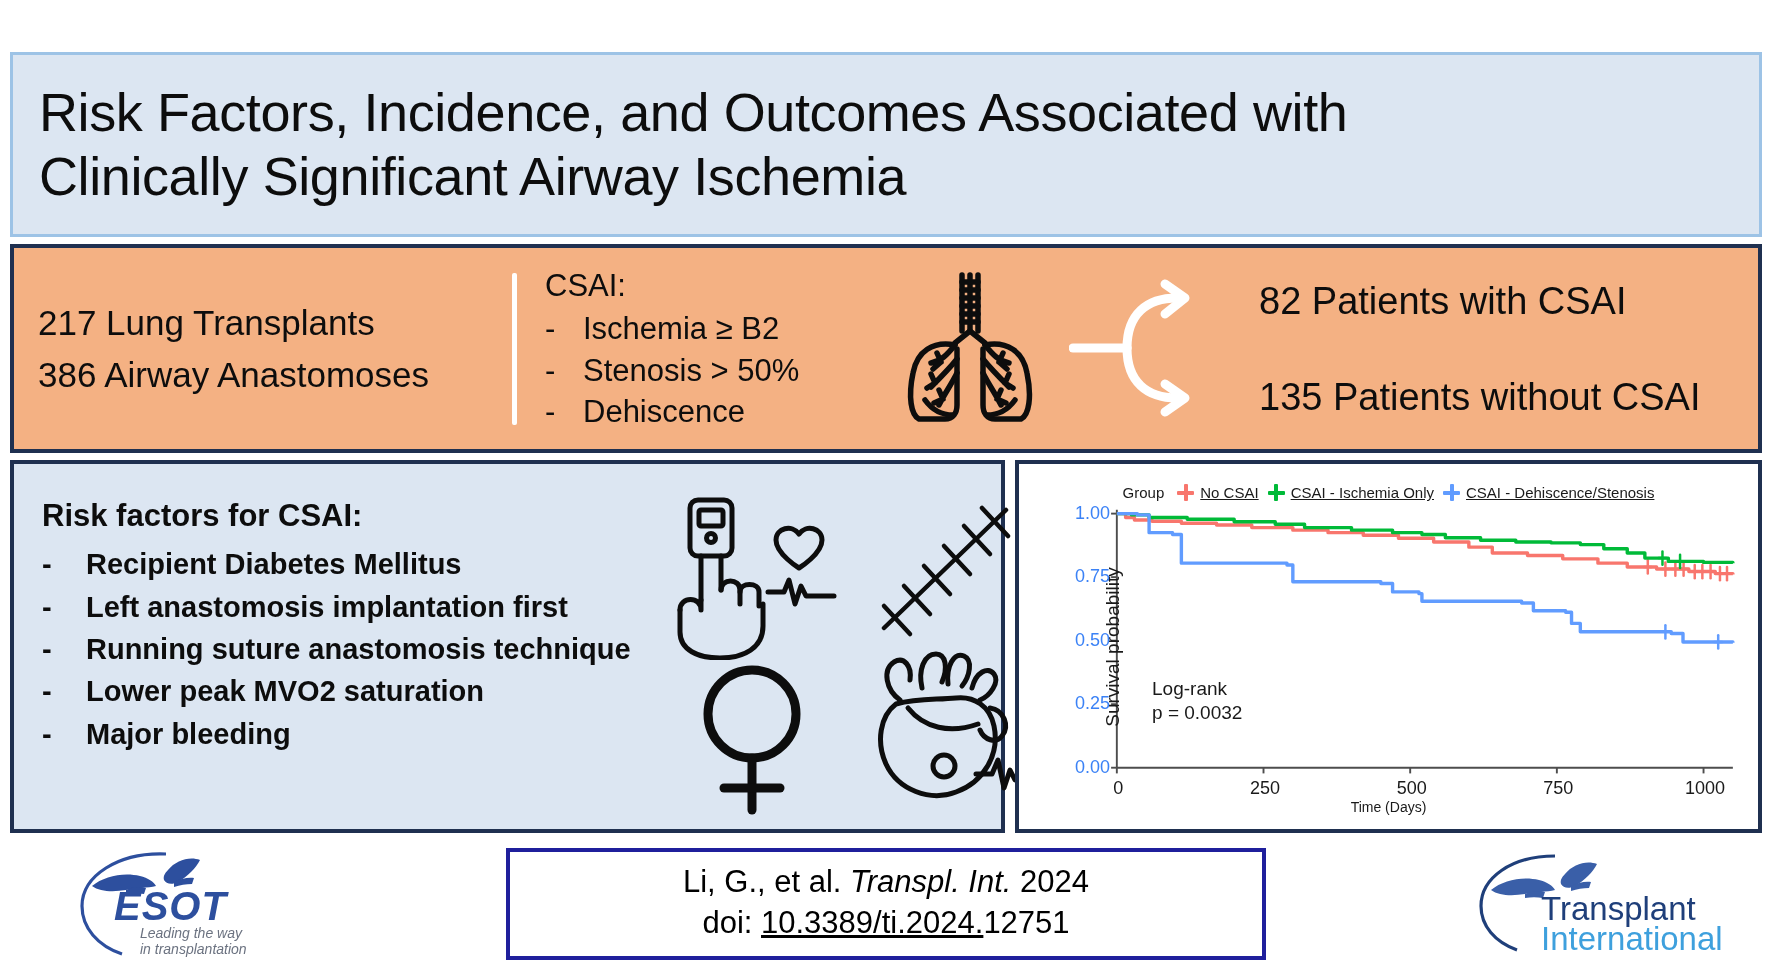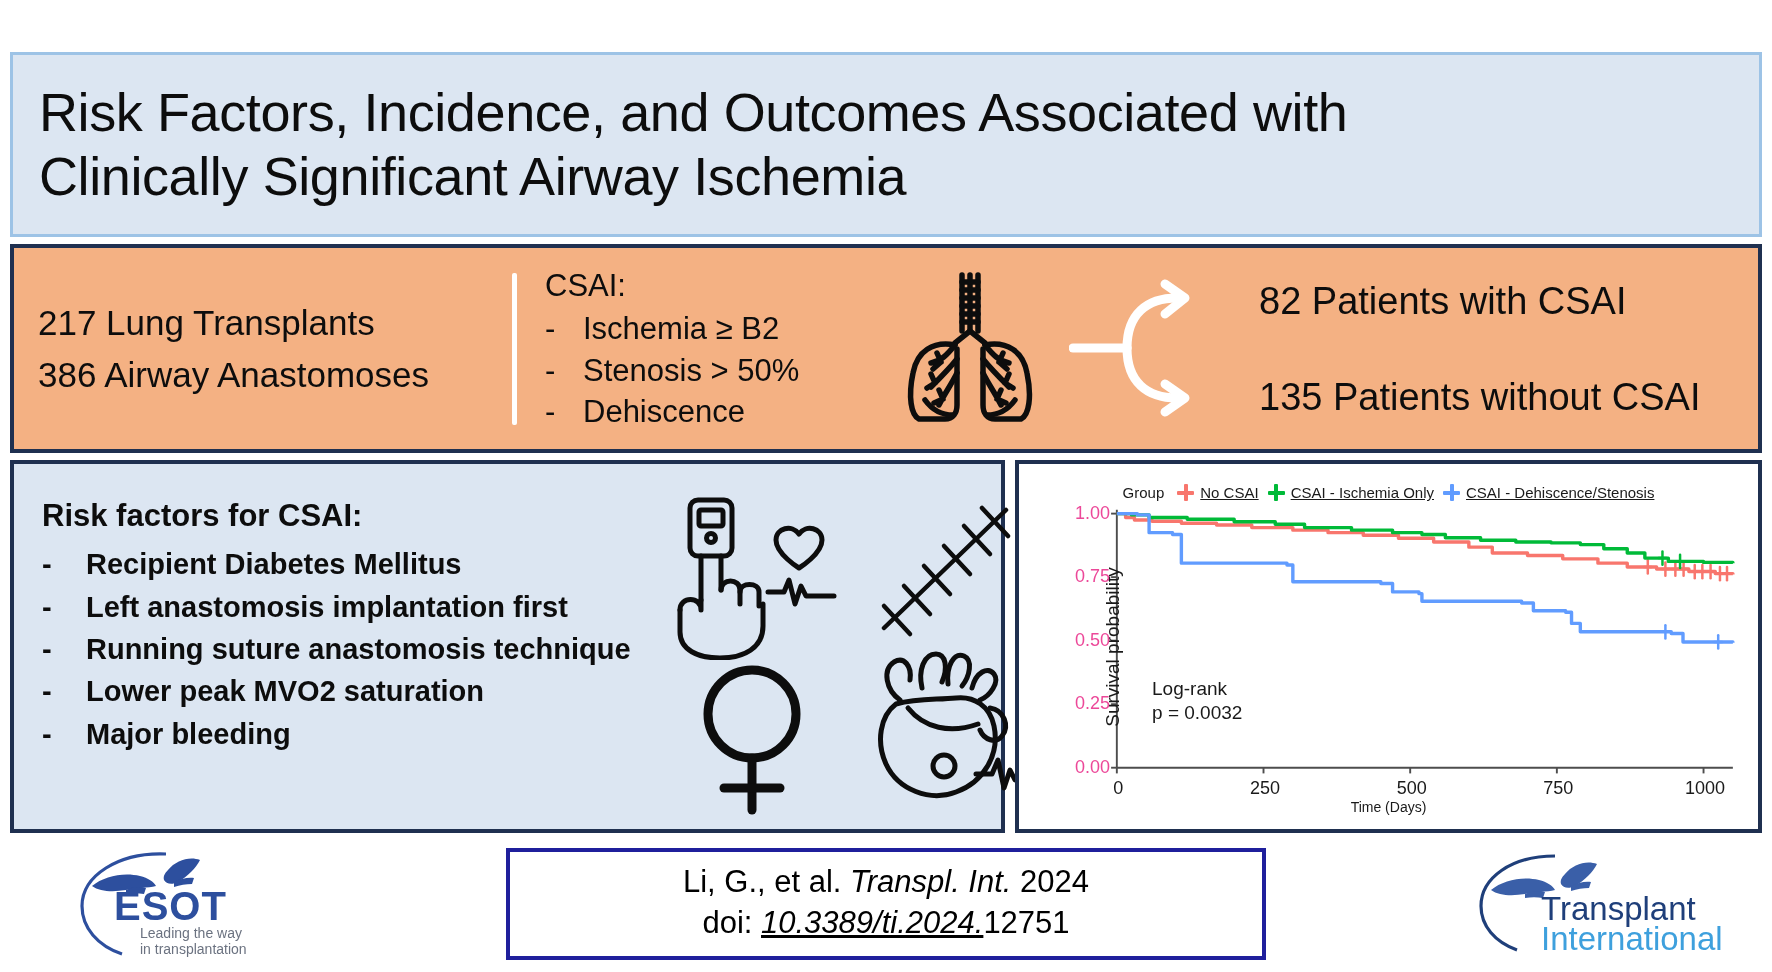--- a/index.html
+++ b/index.html
@@ -47,32 +47,32 @@
   .legend .lg-title{margin-right:4px;}
   .legend .lg-item{display:flex;align-items:center;gap:6px;text-decoration:underline;}
   .legend .plus{position:relative;width:17px;height:17px;flex:none;}
   .legend .plus i{position:absolute;background:currentColor;border-radius:1px;}
   .legend .plus i.h{left:0;right:0;top:6.5px;height:4px;}
   .legend .plus i.v{top:0;bottom:0;left:6.5px;width:4px;}
 
   .ylabel{position:absolute;left:8px;top:50%;transform:translateY(-50%) rotate(-90deg);
     transform-origin:center;font-size:19px;color:#1a1a1a;white-space:nowrap;}
   .xlabel{position:absolute;bottom:8px;left:0;right:0;text-align:center;font-size:14px;color:#1a1a1a;}
-  .ytick{position:absolute;font-size:18px;color:#ec4899;text-align:right;width:62px;}
+  .ytick{position:absolute;font-size:18px;color:#3b82f6;text-align:right;width:62px;}
   .xtick{position:absolute;font-size:18px;color:#1a1a1a;text-align:center;width:70px;}
   .logrank{position:absolute;font-size:19px;line-height:1.3;color:#1a1a1a;}
 
   
   .footer{display:flex;align-items:center;height:128px;margin-top:2px;}
-  .logo-left{width:330px;flex:none;display:flex;justify-content:center;align-items:center;}
+  .logo-left{width:330px;flex:none;display:flex;justify-content:center;align-items:center;font-style:italic;}
   .cite-box{flex:1;max-width:760px;margin:0 auto;border:4px solid #1f1f9c;box-sizing:border-box;
     background:#ffffff;padding:10px 0 12px 0;text-align:center;}
   .cite-line{font-size:31px;line-height:1.32;color:#000000;}
   .cite-line .ital{font-style:italic;}
-  .cite-line .uline{text-decoration:underline;font-style:italic;}
+  .cite-line .uline{text-decoration:underline;}
   .logo-right{width:330px;flex:none;display:flex;justify-content:center;align-items:center;}
 
   .esot-txt{font-size:40px;font-weight:700;fill:#2d4f9e;letter-spacing:1px;}
   .esot-sub{font-size:14px;fill:#6b7280;}
 </style>
 </head>
 <body>
 
 <div class="poster">
 

